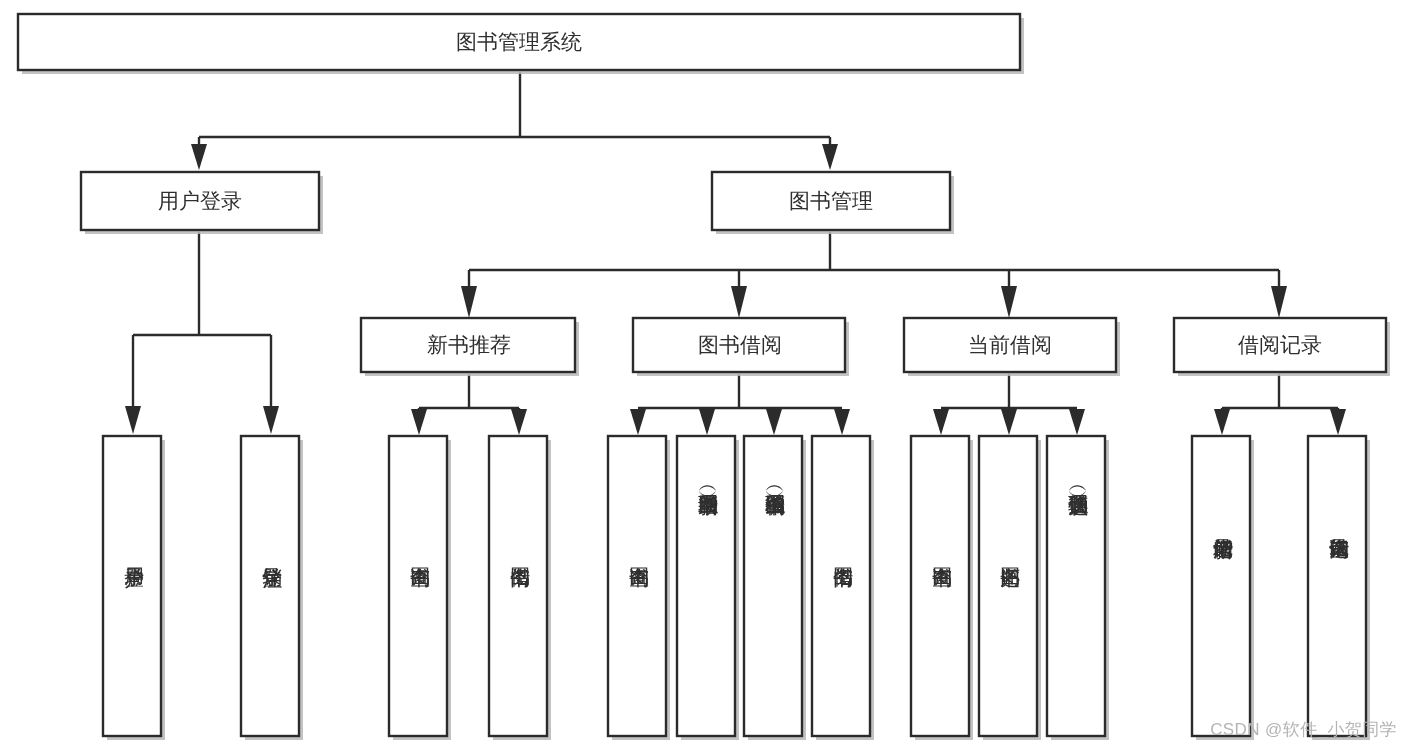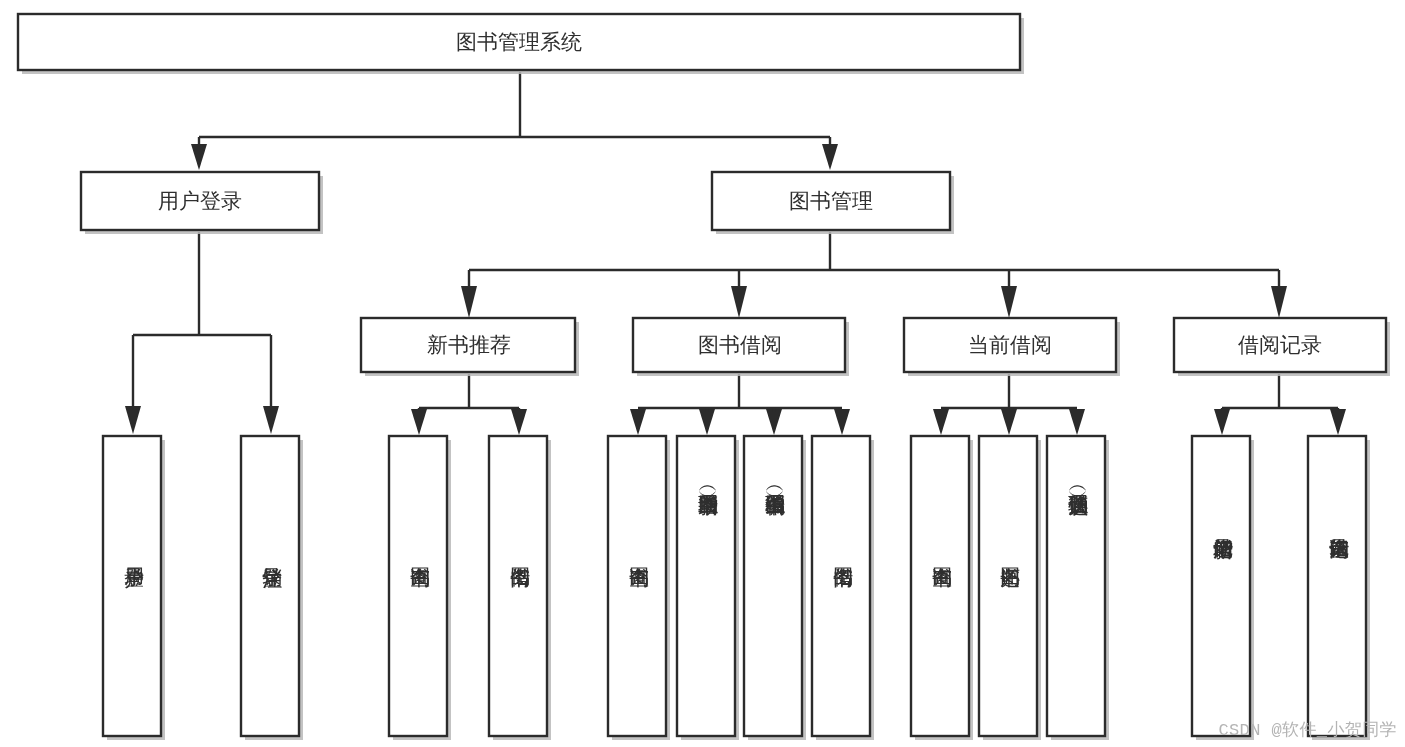--- a/index.html
+++ b/index.html
@@ -53,21 +53,21 @@
   }
   text.node-label.vertical {
     font-size: 20px;
   }
   .watermark {
     position: absolute;
     right: 8px;
     bottom: 6px;
     color: #b4b4b4;
     font-size: 17px;
-    font-family: Liberation Mono, monospace;
+    font-family: Liberation Sans, sans-serif;
     letter-spacing: .4px;
     white-space: nowrap;
     user-select: none;
     text-align: right;
   }
 </style>
 </head>
 <body>
 
 <div id="diagram-root">

